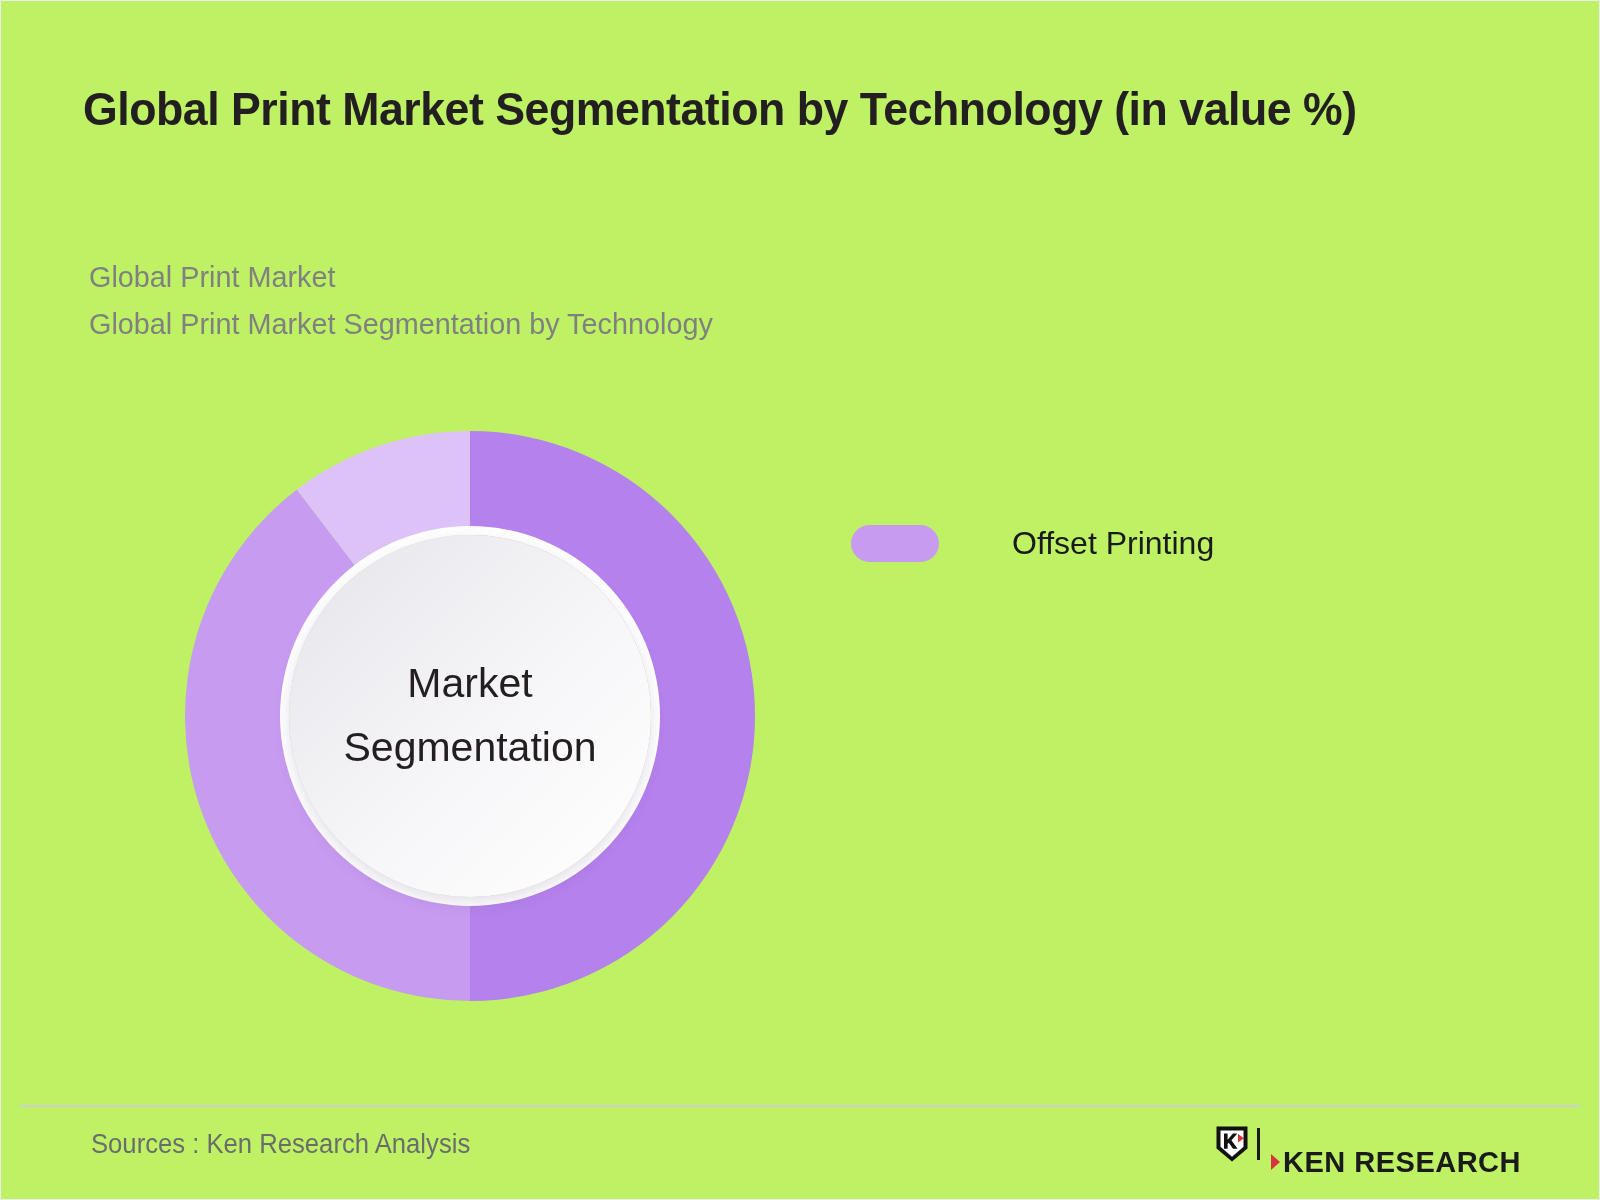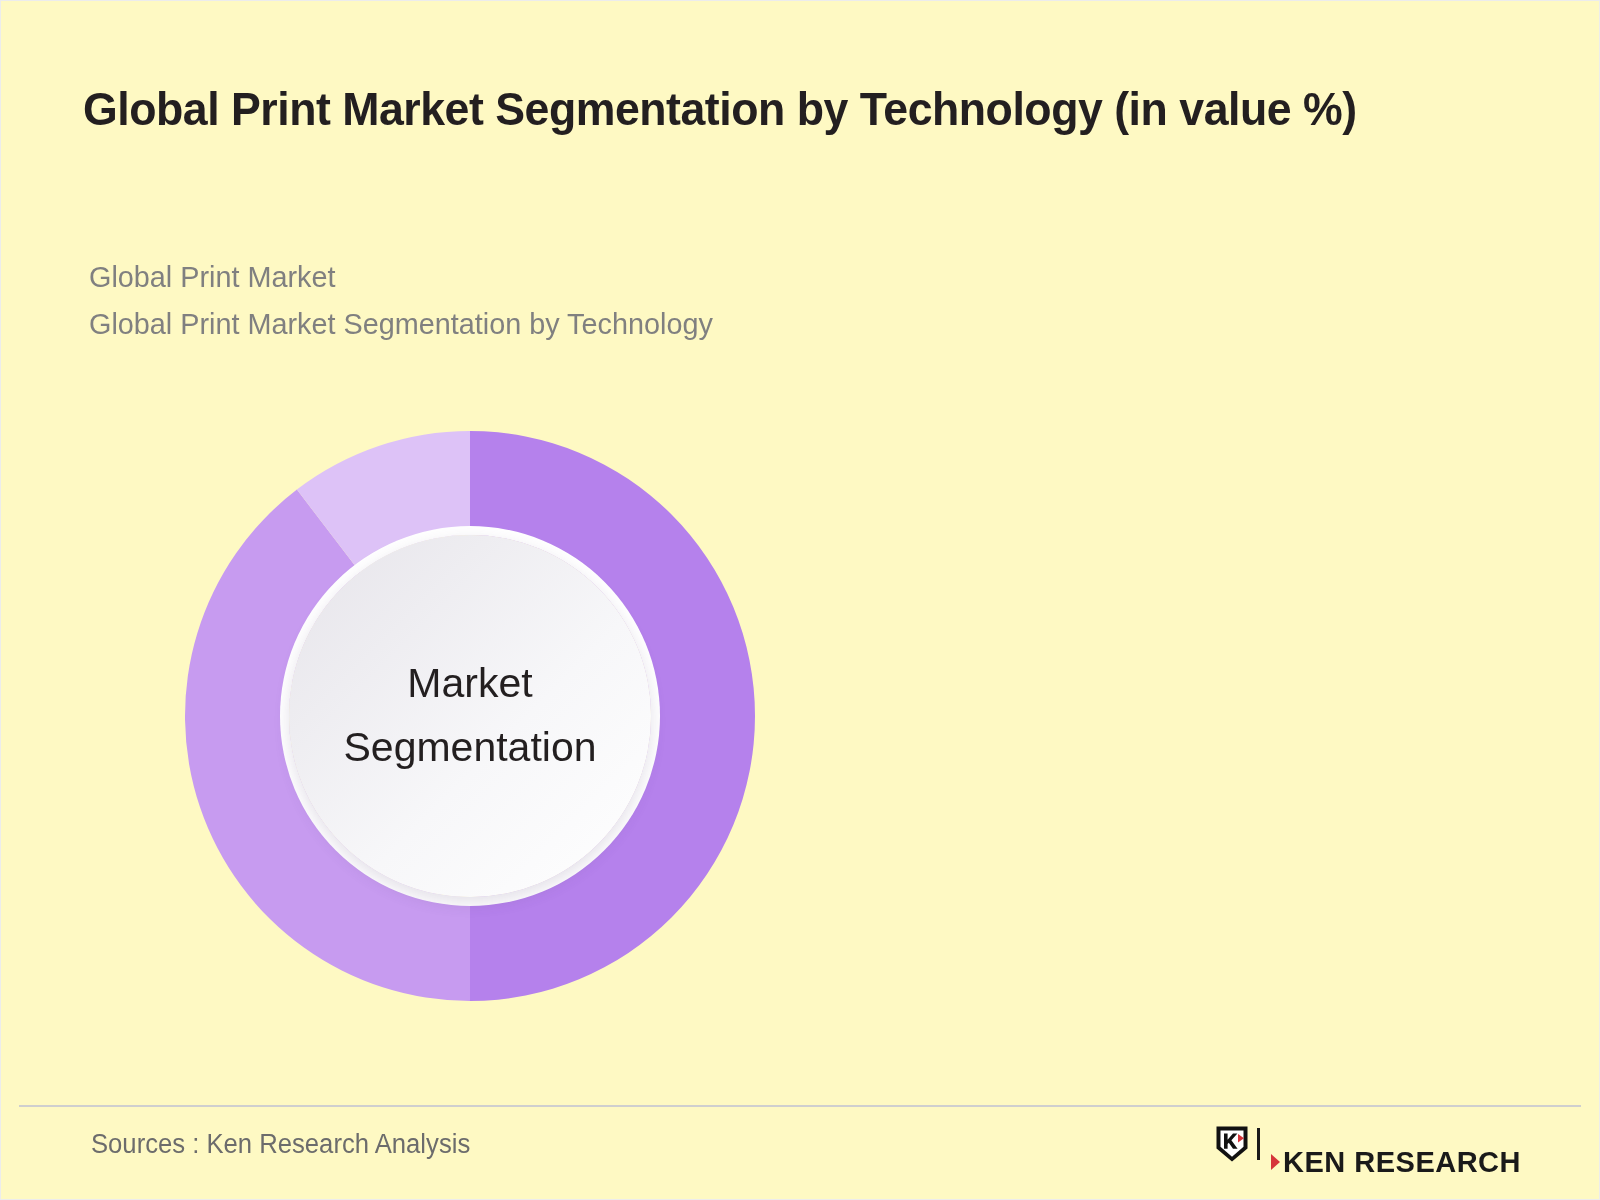--- a/index.html
+++ b/index.html
@@ -7,21 +7,21 @@
     padding: 0;
     background: #ffffff;
   }
   body {
     font-family: "Liberation Sans", sans-serif;
   }
   #slide {
     position: relative;
     width: 1600px;
     height: 1200px;
-    background: #fef9c3;
+    background: #bef264;
     border: 1px solid #ececec;
     box-sizing: border-box;
     overflow: hidden;
   }
 
   
   #title {
     position: absolute;
     left: 82px;
     top: 74px;
@@ -179,20 +179,24 @@
           </g>
       </svg>
 
       <div id="hub">
         <div id="hub-label">Market
 Segmentation</div>
       </div>
     </div>
 
     <div id="legend">
+      <div class="legend-row">
+        <span class="legend-swatch" style="background:#C79BF0"></span>
+        <span class="legend-label">Offset Printing</span>
+      </div>
     </div>
 
   </div>
 
   <div id="footer-rule"></div>
 
   <div id="sources">Sources : Ken Research Analysis</div>
 
   <div id="brand">
     <svg id="brand-mark" width="34" height="38" viewBox="0 0 34 38">

